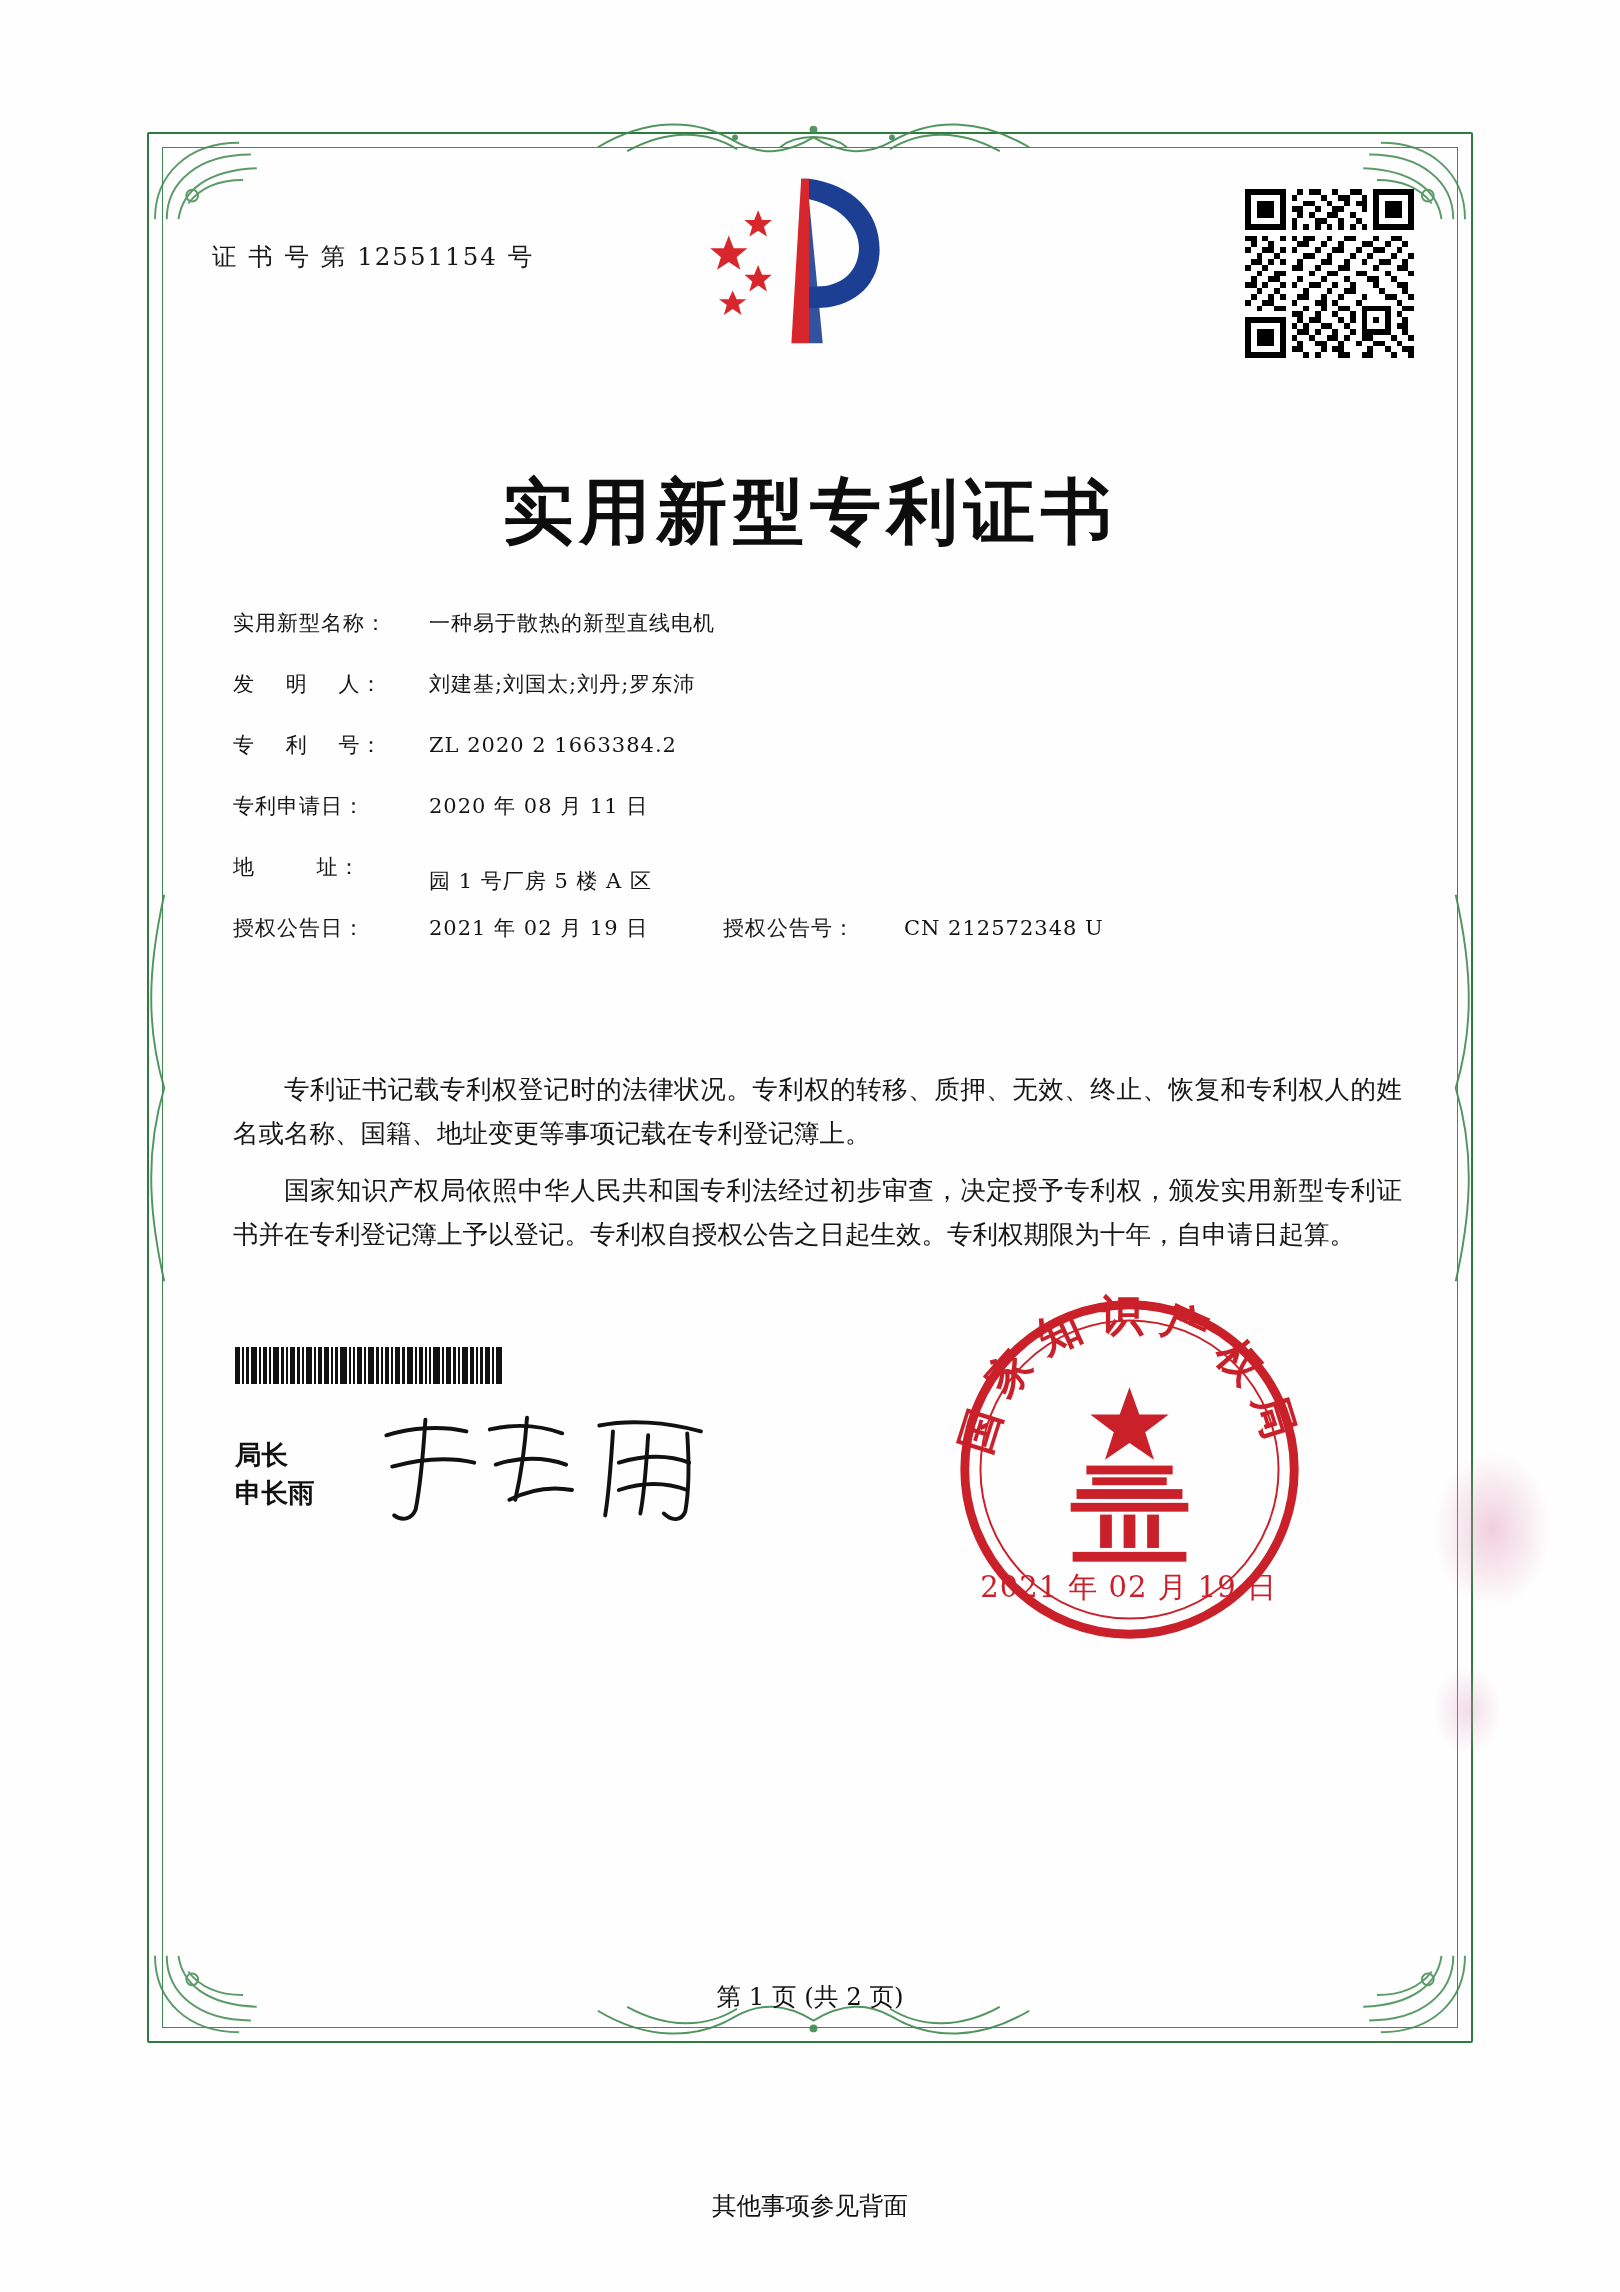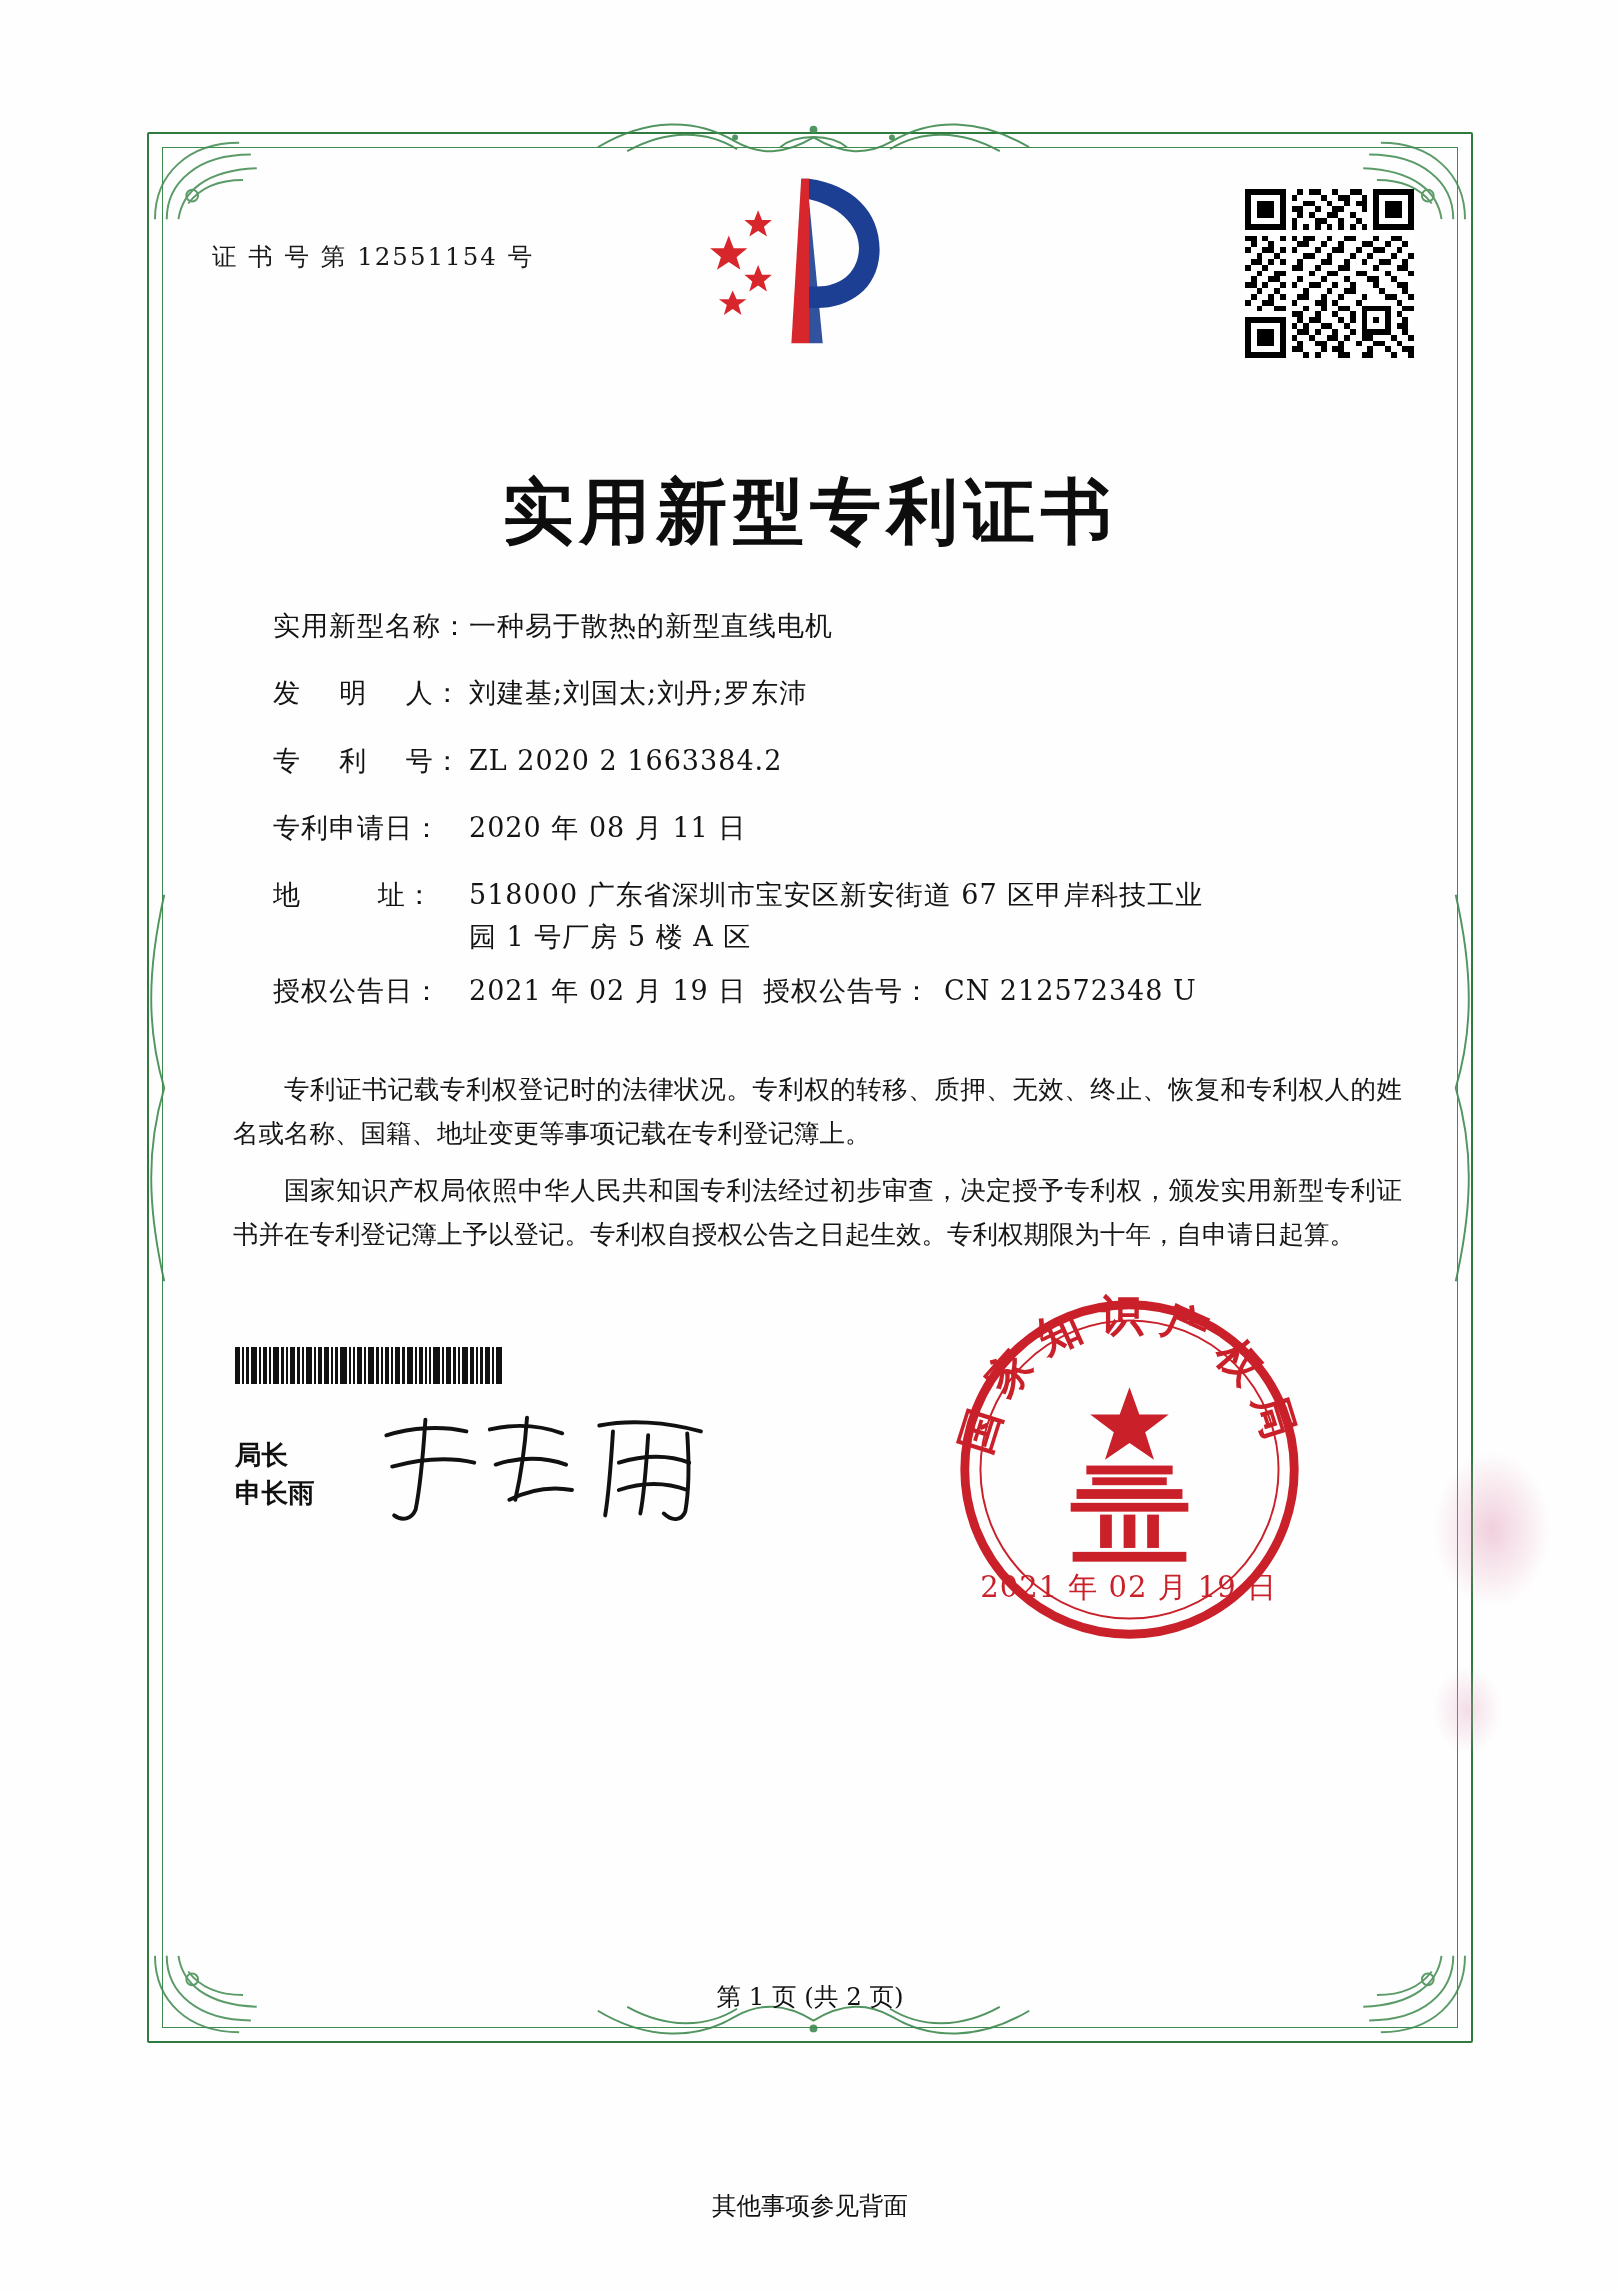--- a/index.html
+++ b/index.html
@@ -107,25 +107,24 @@
     letter-spacing: 5.9px;
     font-family: "DejaVu Serif", serif;
     color: #0d0d0d;
   }
 
   .fields {
     position: absolute;
     left: 86px;
     right: 69px;
     top: 480px;
-    font-size: 27px;
+    font-size: 21px;
     line-height: 1.05;
     font-family: "DejaVu Serif", serif;
     color: #141414;
-    margin-left: 40px;
   }
   .field-row {
     display: flex;
     align-items: flex-start;
     margin-bottom: 39px;
   }
   .field-label {
     width: 196px;
     flex: none;
     white-space: pre;
@@ -597,21 +596,20 @@
 
       <div class="field-row">
         <div class="field-label">专利申请日：</div>
         <div class="field-value">2020 年 08 月 11 日</div>
       </div>
 
 
       <div class="field-row" style="margin-bottom:25.5px;">
         <div class="field-label">地        址：</div>
         <div class="field-value">
-          <span>518000 广东省深圳市宝安区新安街道 67 区甲岸科技工业</span>
           <span class="cont" style="margin-top:13.7px;">园 1 号厂房 5 楼 A 区</span>
         </div>
       </div>
 
       <div class="row-inline">
         <div class="inline-group" style="width:490px;">
           <div class="field-label">授权公告日：</div>
           <div class="field-value">2021 年 02 月 19 日</div>
         </div>
         <div class="inline-group second">

